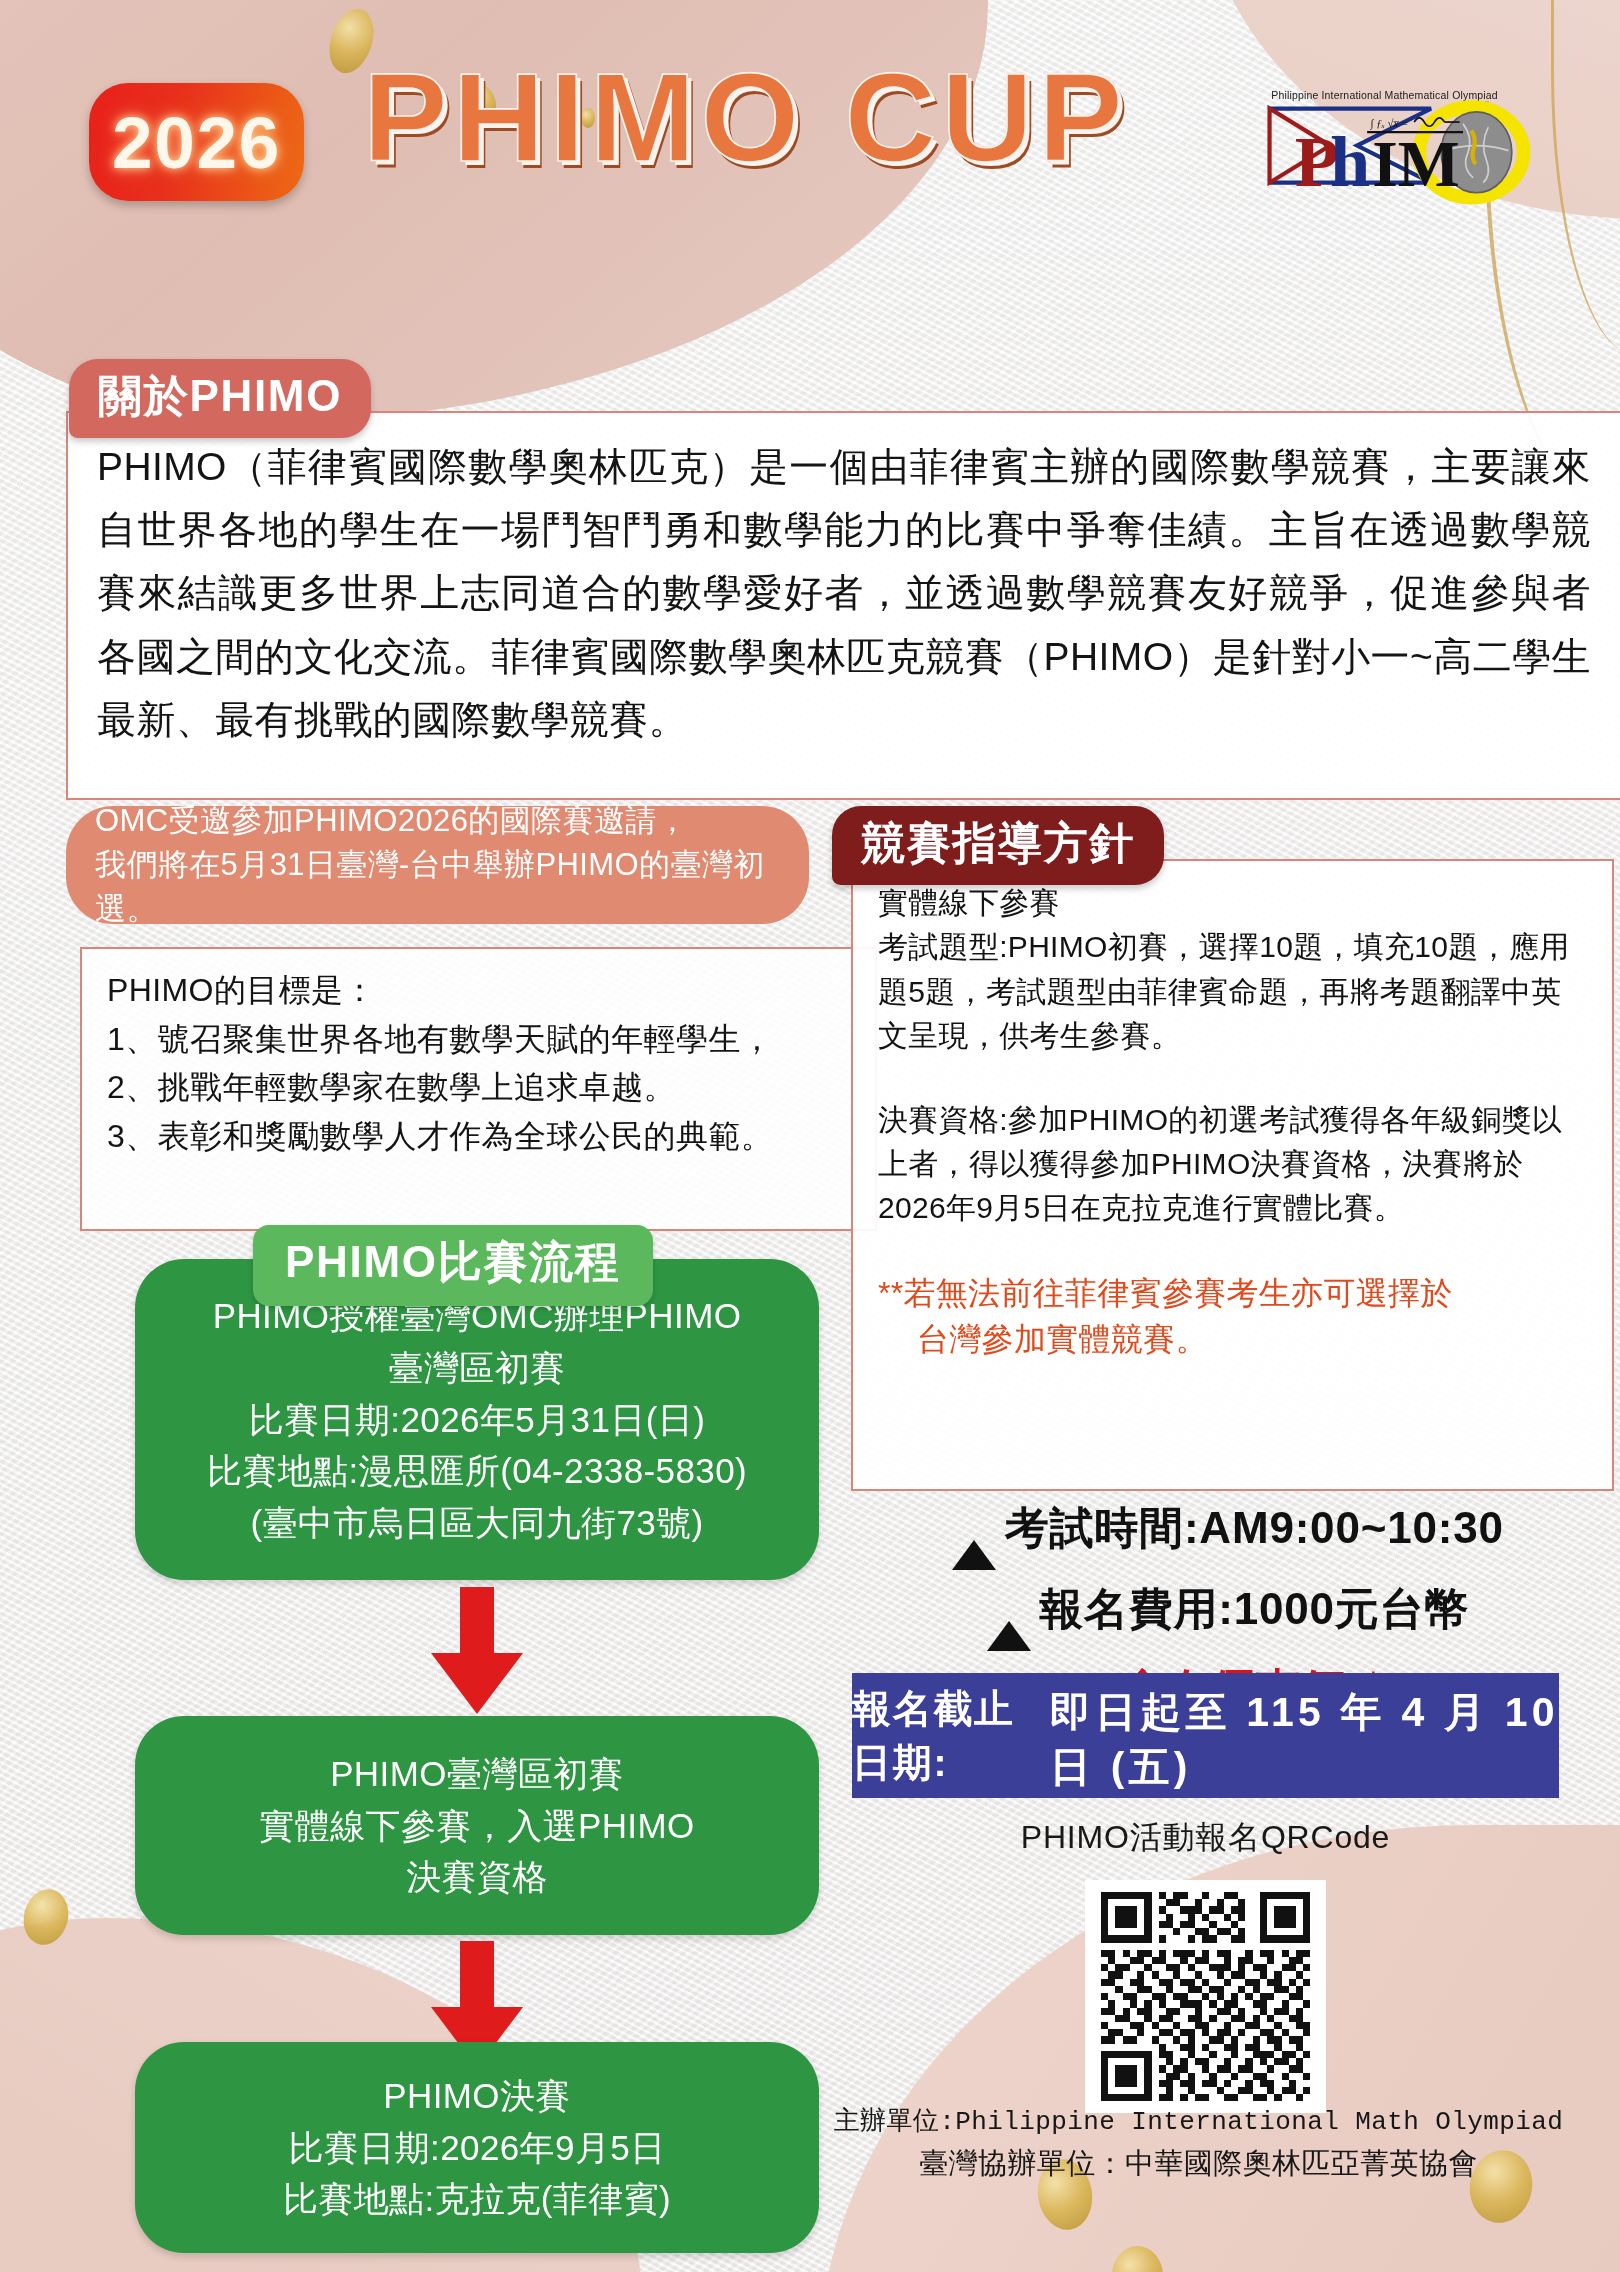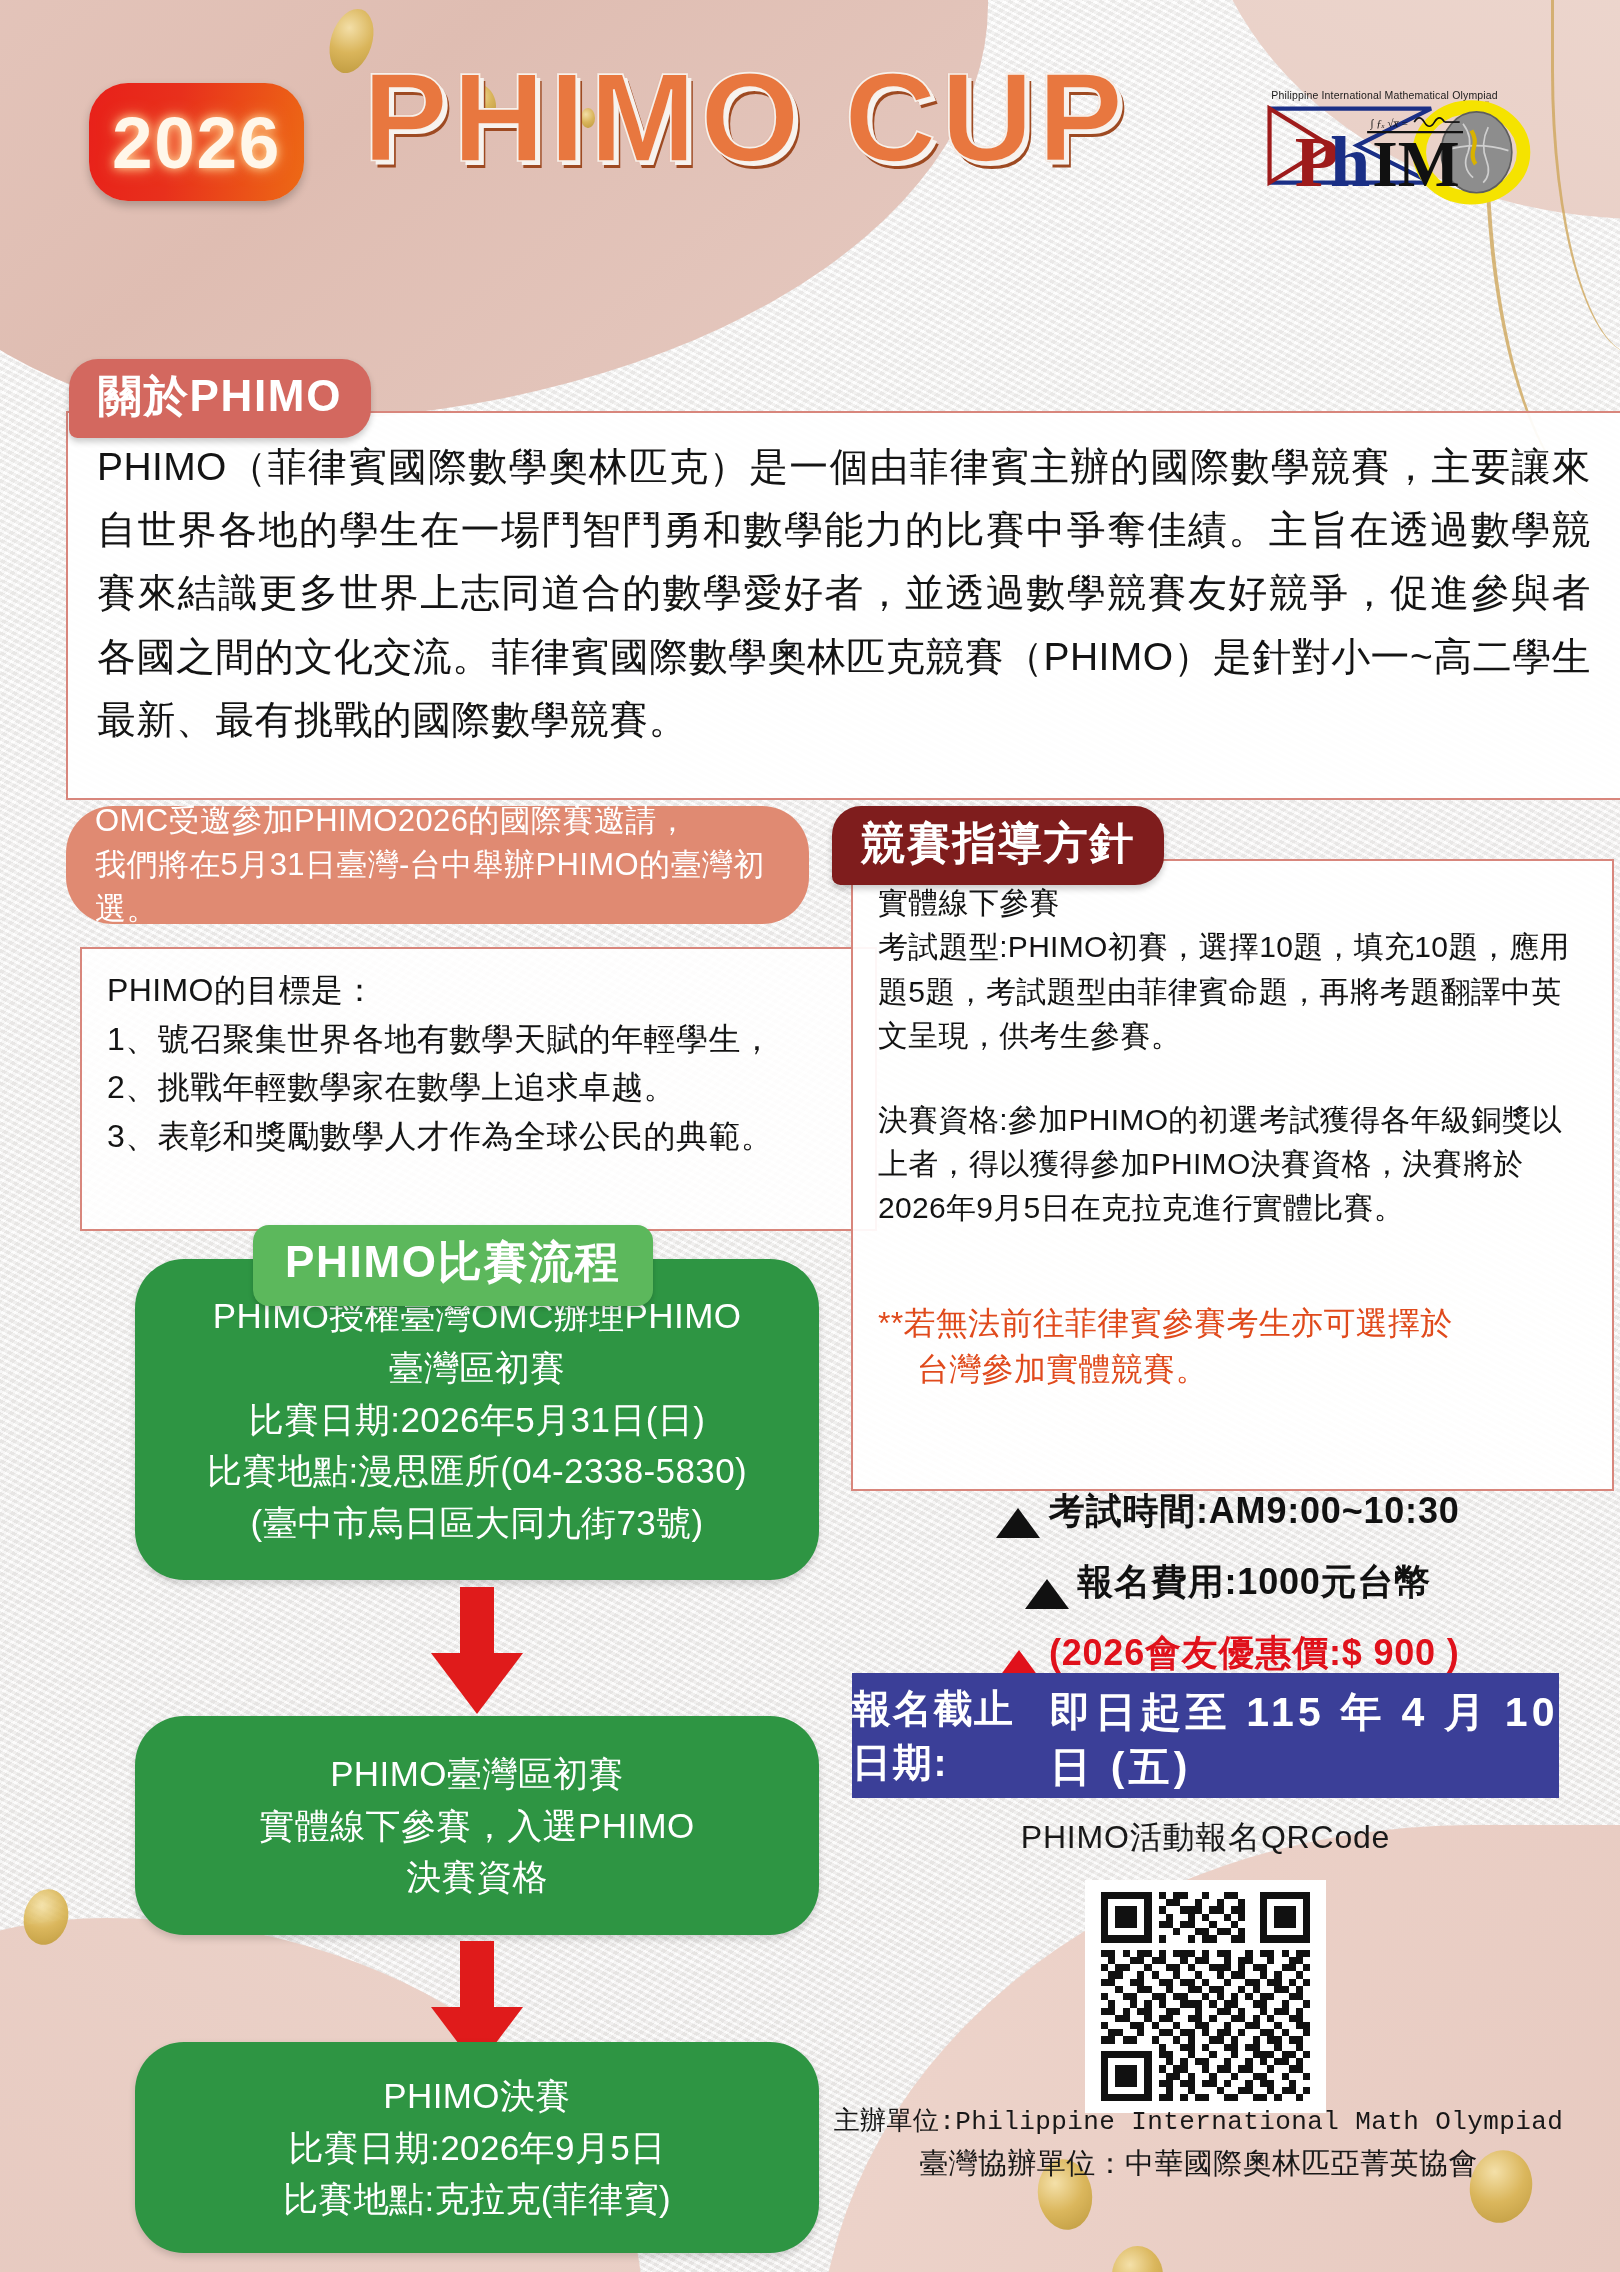--- a/index.html
+++ b/index.html
@@ -116,21 +116,21 @@
     display:flex; flex-direction:column; justify-content:center;
   }
   .omc-note div{ color:#ffffff; font-size:31px; line-height:1.42; letter-spacing:0.4px; }
 
   
   .goal-line{ font-size:32px; line-height:1.52; color:#141414; letter-spacing:0.4px; }
 
   
   .guide-text{ font-size:30px; line-height:1.48; color:#131313; letter-spacing:0.3px; }
   .guide-gap{ height:39px; }
-  .guide-warn{ font-size:32px; line-height:1.45; color:#e04a1c; letter-spacing:0.3px;margin-top:30px; }
+  .guide-warn{ font-size:32px; line-height:1.45; color:#e04a1c; letter-spacing:0.3px; }
   .guide-warn .indent{ padding-left:39px; display:block; }
 
   
   .flow-title{
     position:absolute; left:253px; top:1225px;
     background:#5cb85c; color:#ffffff;
     border-radius:16px; padding:8.4px 32px 13.5px 32px;
     font-size:44px; font-weight:bold; letter-spacing:1.7px;
     box-shadow:0 2.5px 5px rgba(0,0,0,.18); z-index:4;
   }
@@ -151,23 +151,23 @@
     width:0; height:0; margin:0 auto;
     border-left:46px solid transparent; border-right:46px solid transparent;
     border-top:61px solid #e01b1b;
   }
   .arrow-1{ left:430px; top:1587px; }
   .arrow-2{ left:430px; top:1941px; }
 
   
   .info-list{ position:absolute; left:882px; top:1487px; width:692px; z-index:3; }
   .info-row{
-    display:flex; align-items:center; justify-content:center;
-    font-size:36px; font-weight:bold; letter-spacing:0.8px; margin-bottom:22px;
-    color:#111111; white-space:nowrap;
+    display:flex; align-items:flex-end; justify-content:center;
+    font-size:44px; font-weight:bold; letter-spacing:0.8px; margin-bottom:22px;
+    color:#111111; white-space:nowrap;margin-top:12px;
   }
   .info-row.red{ color:#e0111b; }
   .tri{
     width:0; height:0; margin-right:8.4px; position:relative; top:11.8px;
     border-left:22px solid transparent; border-right:22px solid transparent;
     border-bottom:30px solid #111111;
   }
   .tri.red{ border-bottom-color:#e0111b; }
 
   .deadline{

